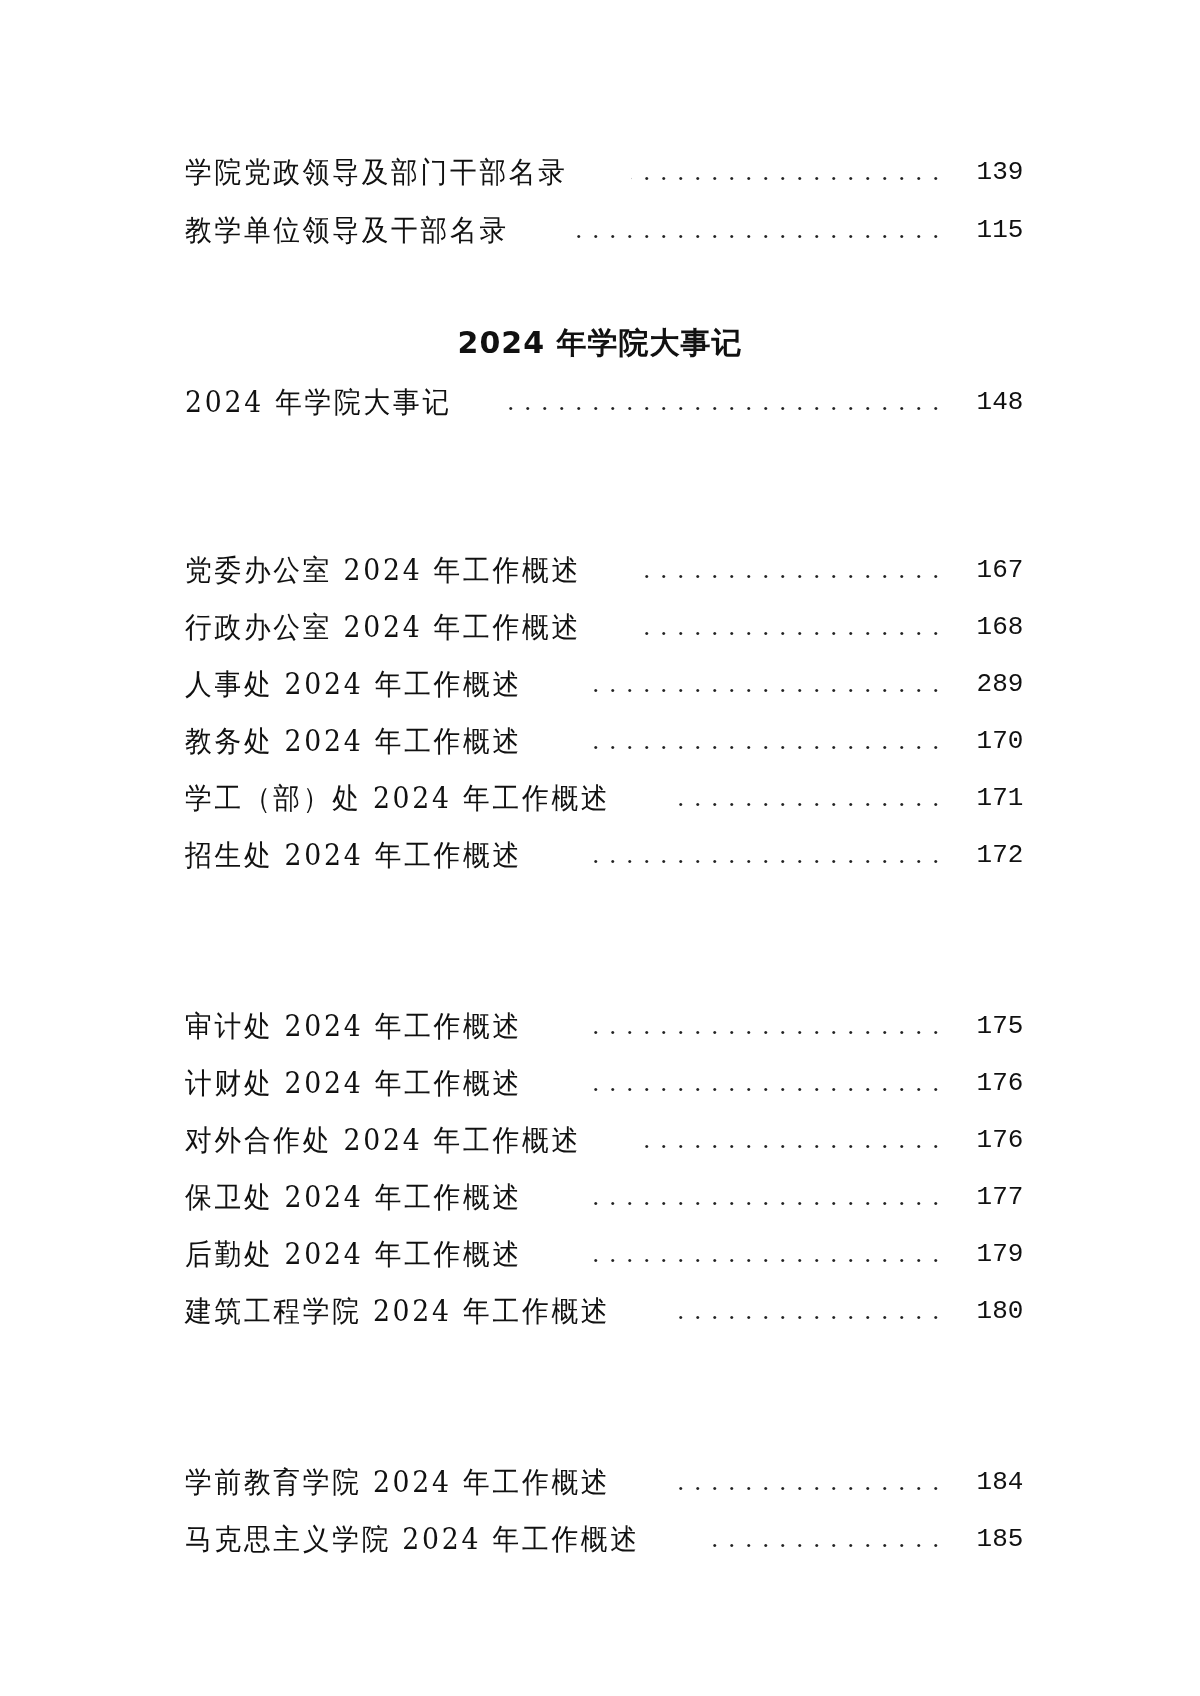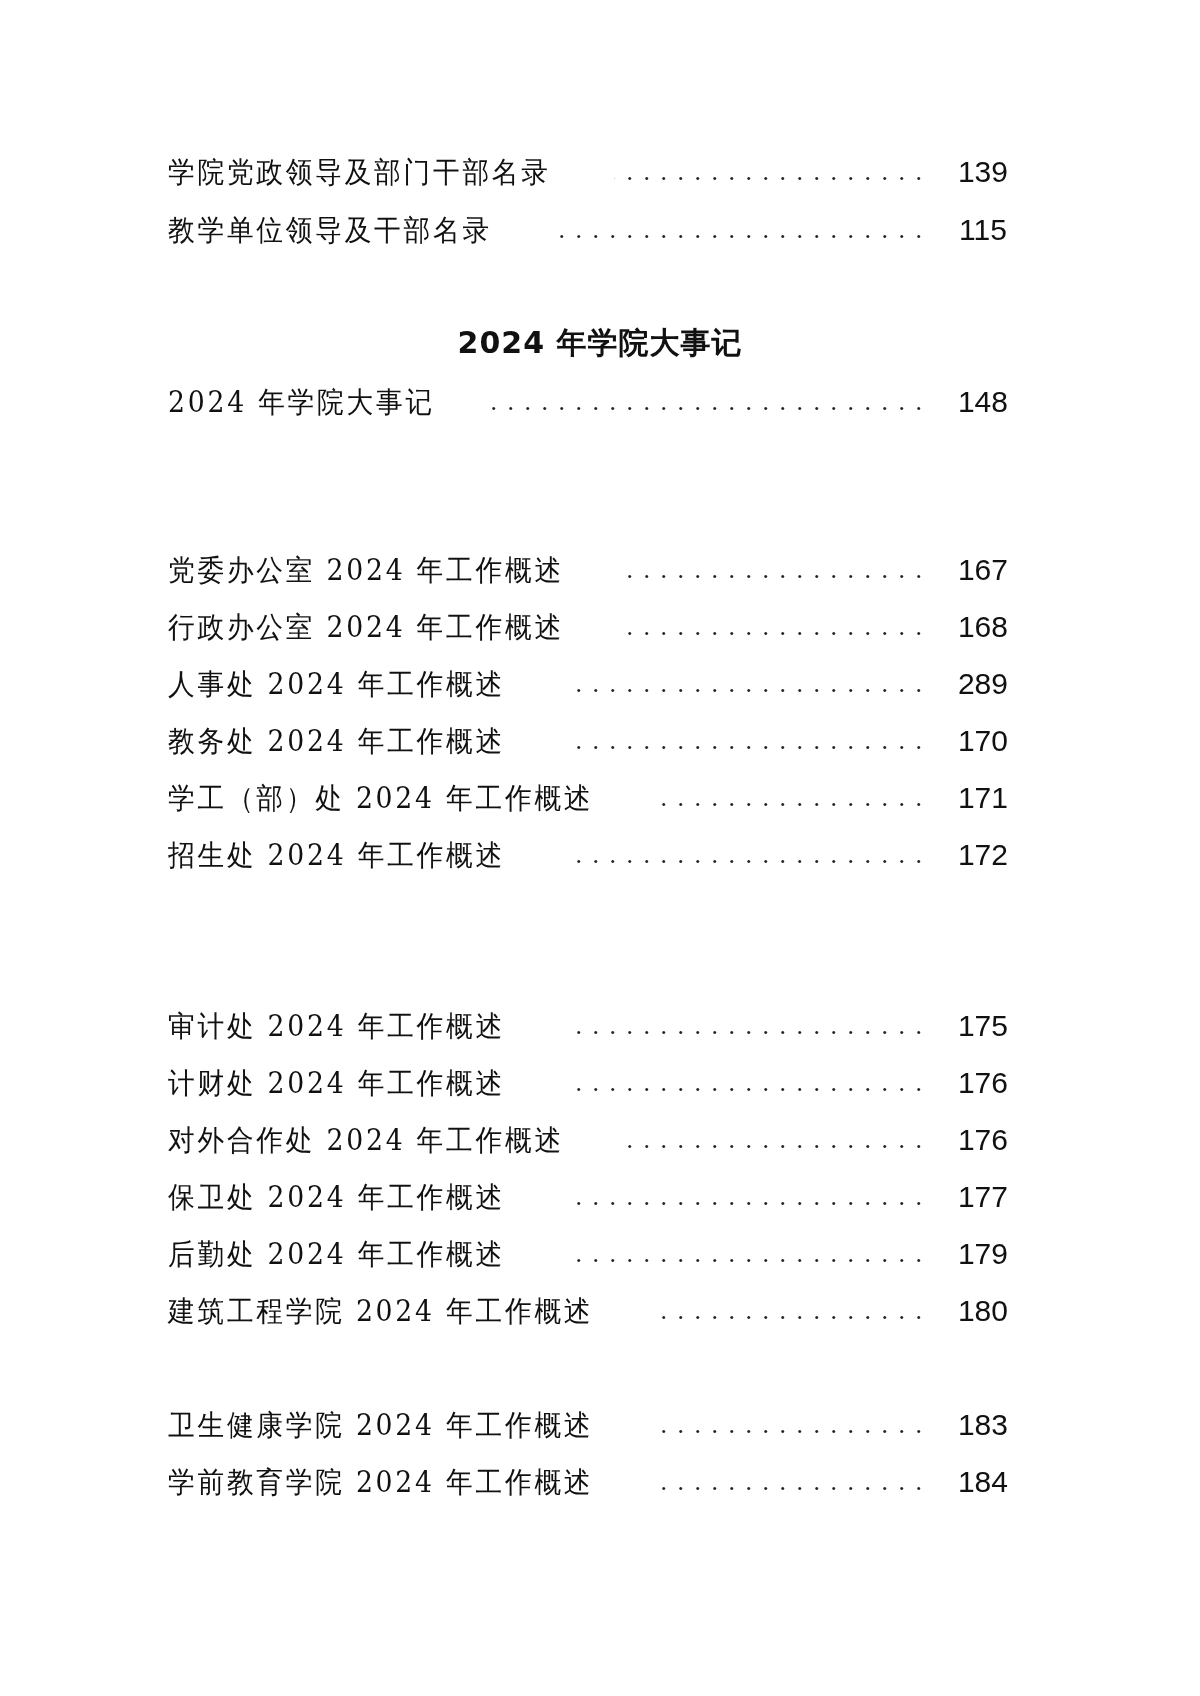--- a/index.html
+++ b/index.html
@@ -16,21 +16,21 @@
     }
     .page {
       position: absolute;
       left: 0; top: 0;
       width: 1200px;
       height: 1696px;
       background: #ffffff;
     }
     .toc-row {
       position: absolute;
-      left: 168px;
+      left: 185px;
       width: 840px;
       height: 48px;
       display: flex;
       align-items: center;
       font-family: "DejaVu Serif", "Liberation Serif", serif;
       font-size: 29px;
       letter-spacing: 3px;
       line-height: 48px;
       white-space: nowrap;
       cursor: pointer;
@@ -55,22 +55,22 @@
       top: 0;
       font-family: "Liberation Serif", serif;
       font-size: 26px;
       letter-spacing: 2px;
       white-space: nowrap;
       line-height: 48px;
       color: #222;
     }
     .toc-page {
       flex: 0 0 auto;
-      font-family: Liberation Sans, sans-serif;
-      font-size: 30px;
+      font-family: Liberation Mono, monospace;
+      font-size: 26px;
       letter-spacing: 0;
       text-align: center;
       min-width: 50px;
     }
     .section-heading {
       position: absolute;
       left: 0;
       width: 1200px;
       text-align: center;
       font-family: "DejaVu Sans", "Liberation Sans", sans-serif;
@@ -158,24 +158,24 @@
   <div class="toc-row" style="top:1230px">
     <span class="toc-title">后勤处 2024 年工作概述</span>
     <span class="toc-leader"></span>
     <span class="toc-page">179</span>
   </div>
   <div class="toc-row" style="top:1287px">
     <span class="toc-title">建筑工程学院 2024 年工作概述</span>
     <span class="toc-leader"></span>
     <span class="toc-page">180</span>
   </div>
-  <div class="toc-row" style="top:1401px">
-    <span class="toc-title">卫生健康学院 2024 年工作概述</span>
-    <span class="toc-leader"></span>
-    <span class="toc-page">183</span>
-  </div>
   <div class="toc-row" style="top:1458px">
     <span class="toc-title">学前教育学院 2024 年工作概述</span>
     <span class="toc-leader"></span>
     <span class="toc-page">184</span>
   </div>
+  <div class="toc-row" style="top:1515px">
+    <span class="toc-title">马克思主义学院 2024 年工作概述</span>
+    <span class="toc-leader"></span>
+    <span class="toc-page">185</span>
+  </div>
 
 </div>
 
 </body></html>

